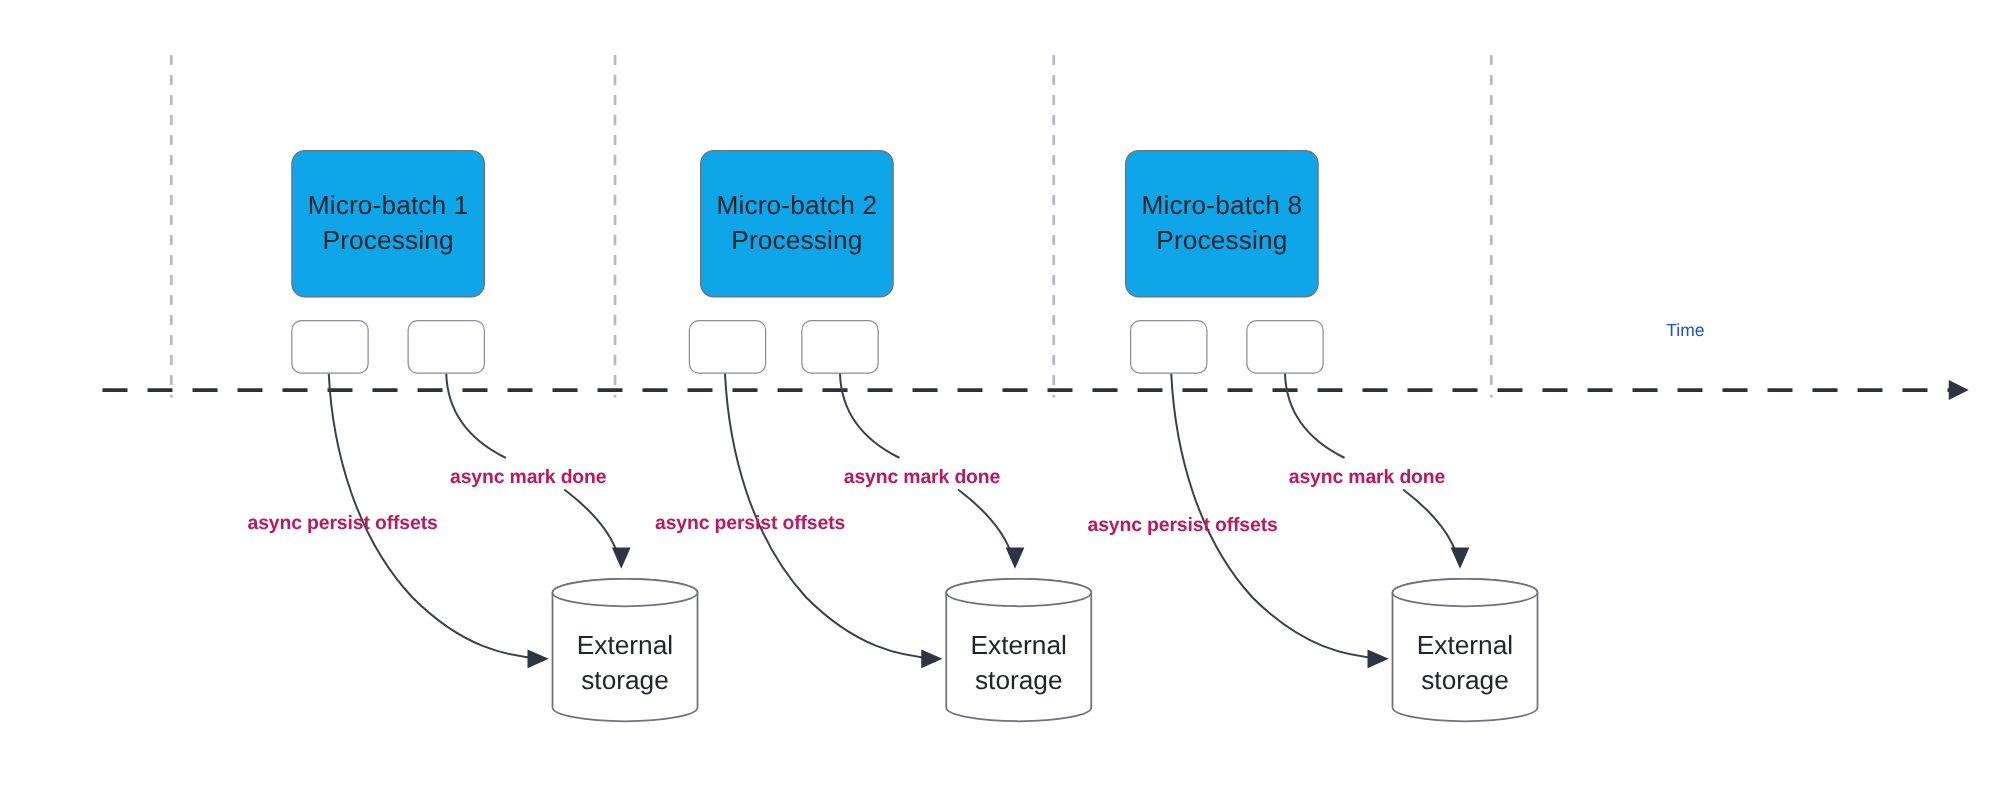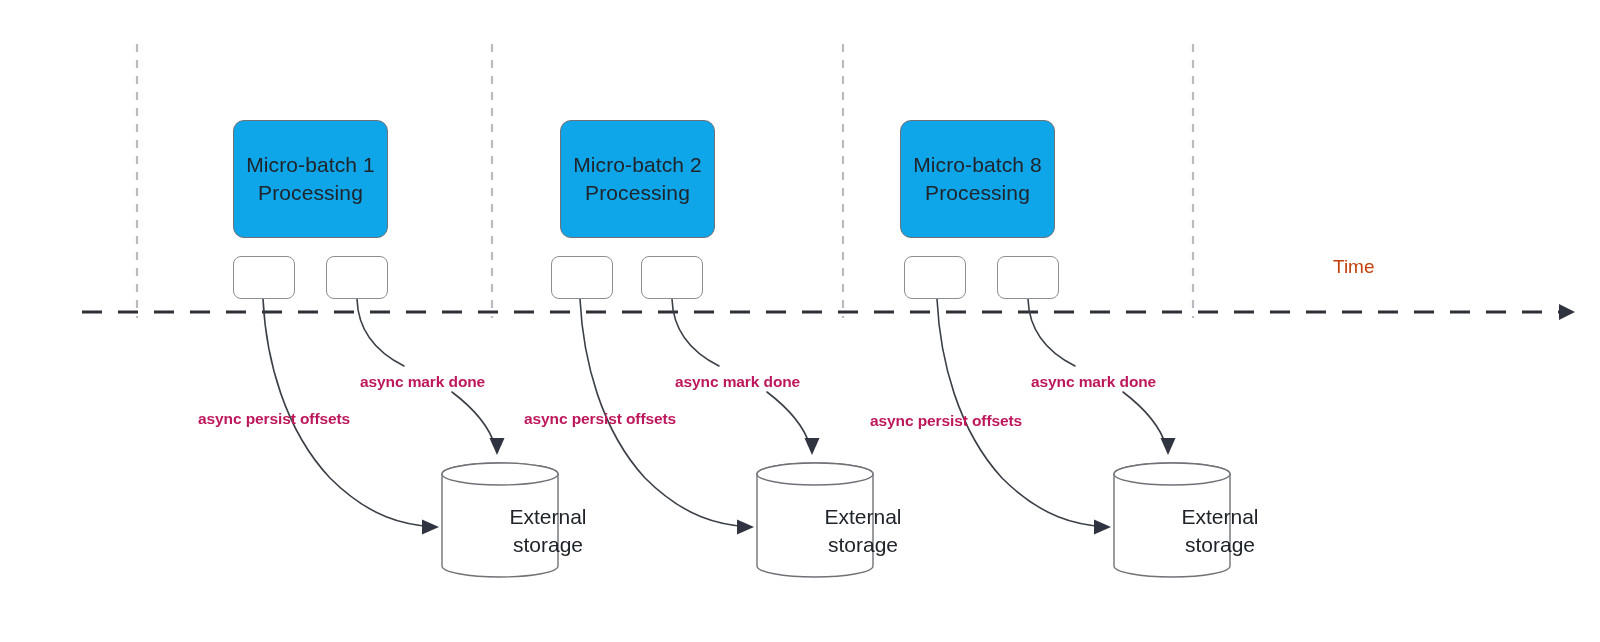--- a/index.html
+++ b/index.html
@@ -49,34 +49,33 @@
     border-radius: 8px;
   }
   .cyl-label {
     position: absolute;
     text-align: center;
     color: #20242b;
     font-size: 21px;
     line-height: 1.33;
     white-space: pre-line;
     pointer-events: none;
-    padding-left: 48px;
   }
   .edge-label {
     position: absolute;
     color: #be185d;
     font-size: 15.5px;
     font-weight: bold;
     letter-spacing: -0.1px;
     white-space: nowrap;
   }
   .axis-label {
     position: absolute;
-    color: #c2410c;
-    font-size: 19px;
+    color: #1d4ed8;
+    font-size: 14px;
     white-space: nowrap;
   }
 </style>
 </head>
 <body>
 
 <div id="canvas">
 
   <svg id="vector-layer" viewBox="0 0 1600 642">
     <g id="guides-group">

